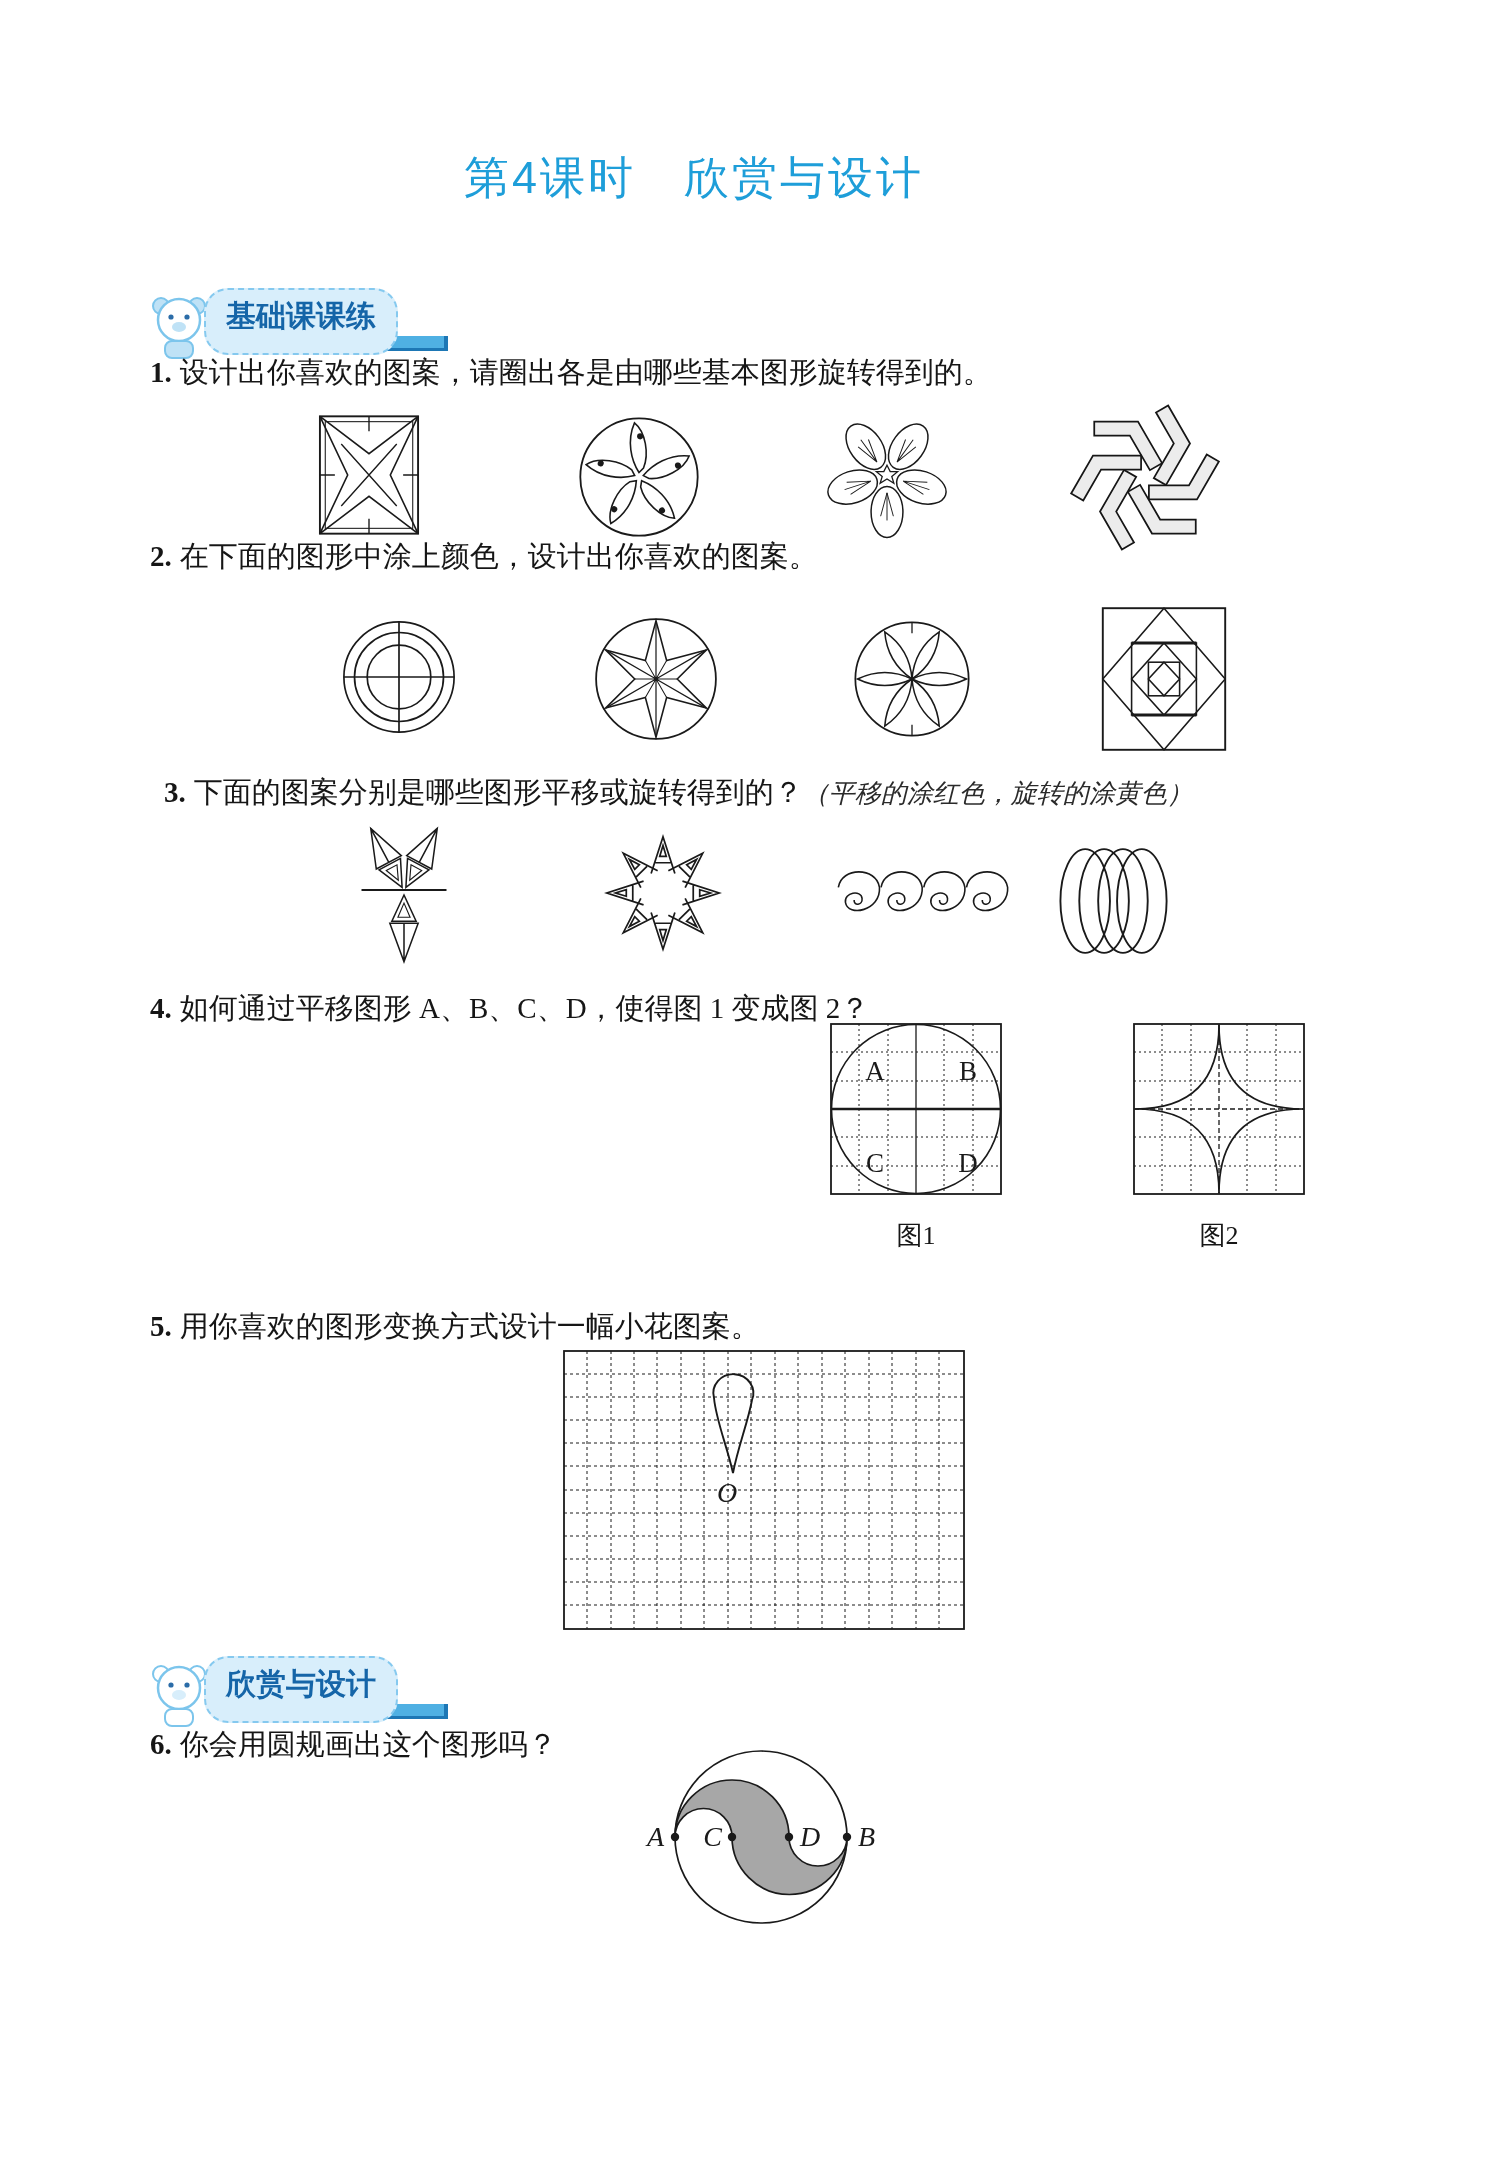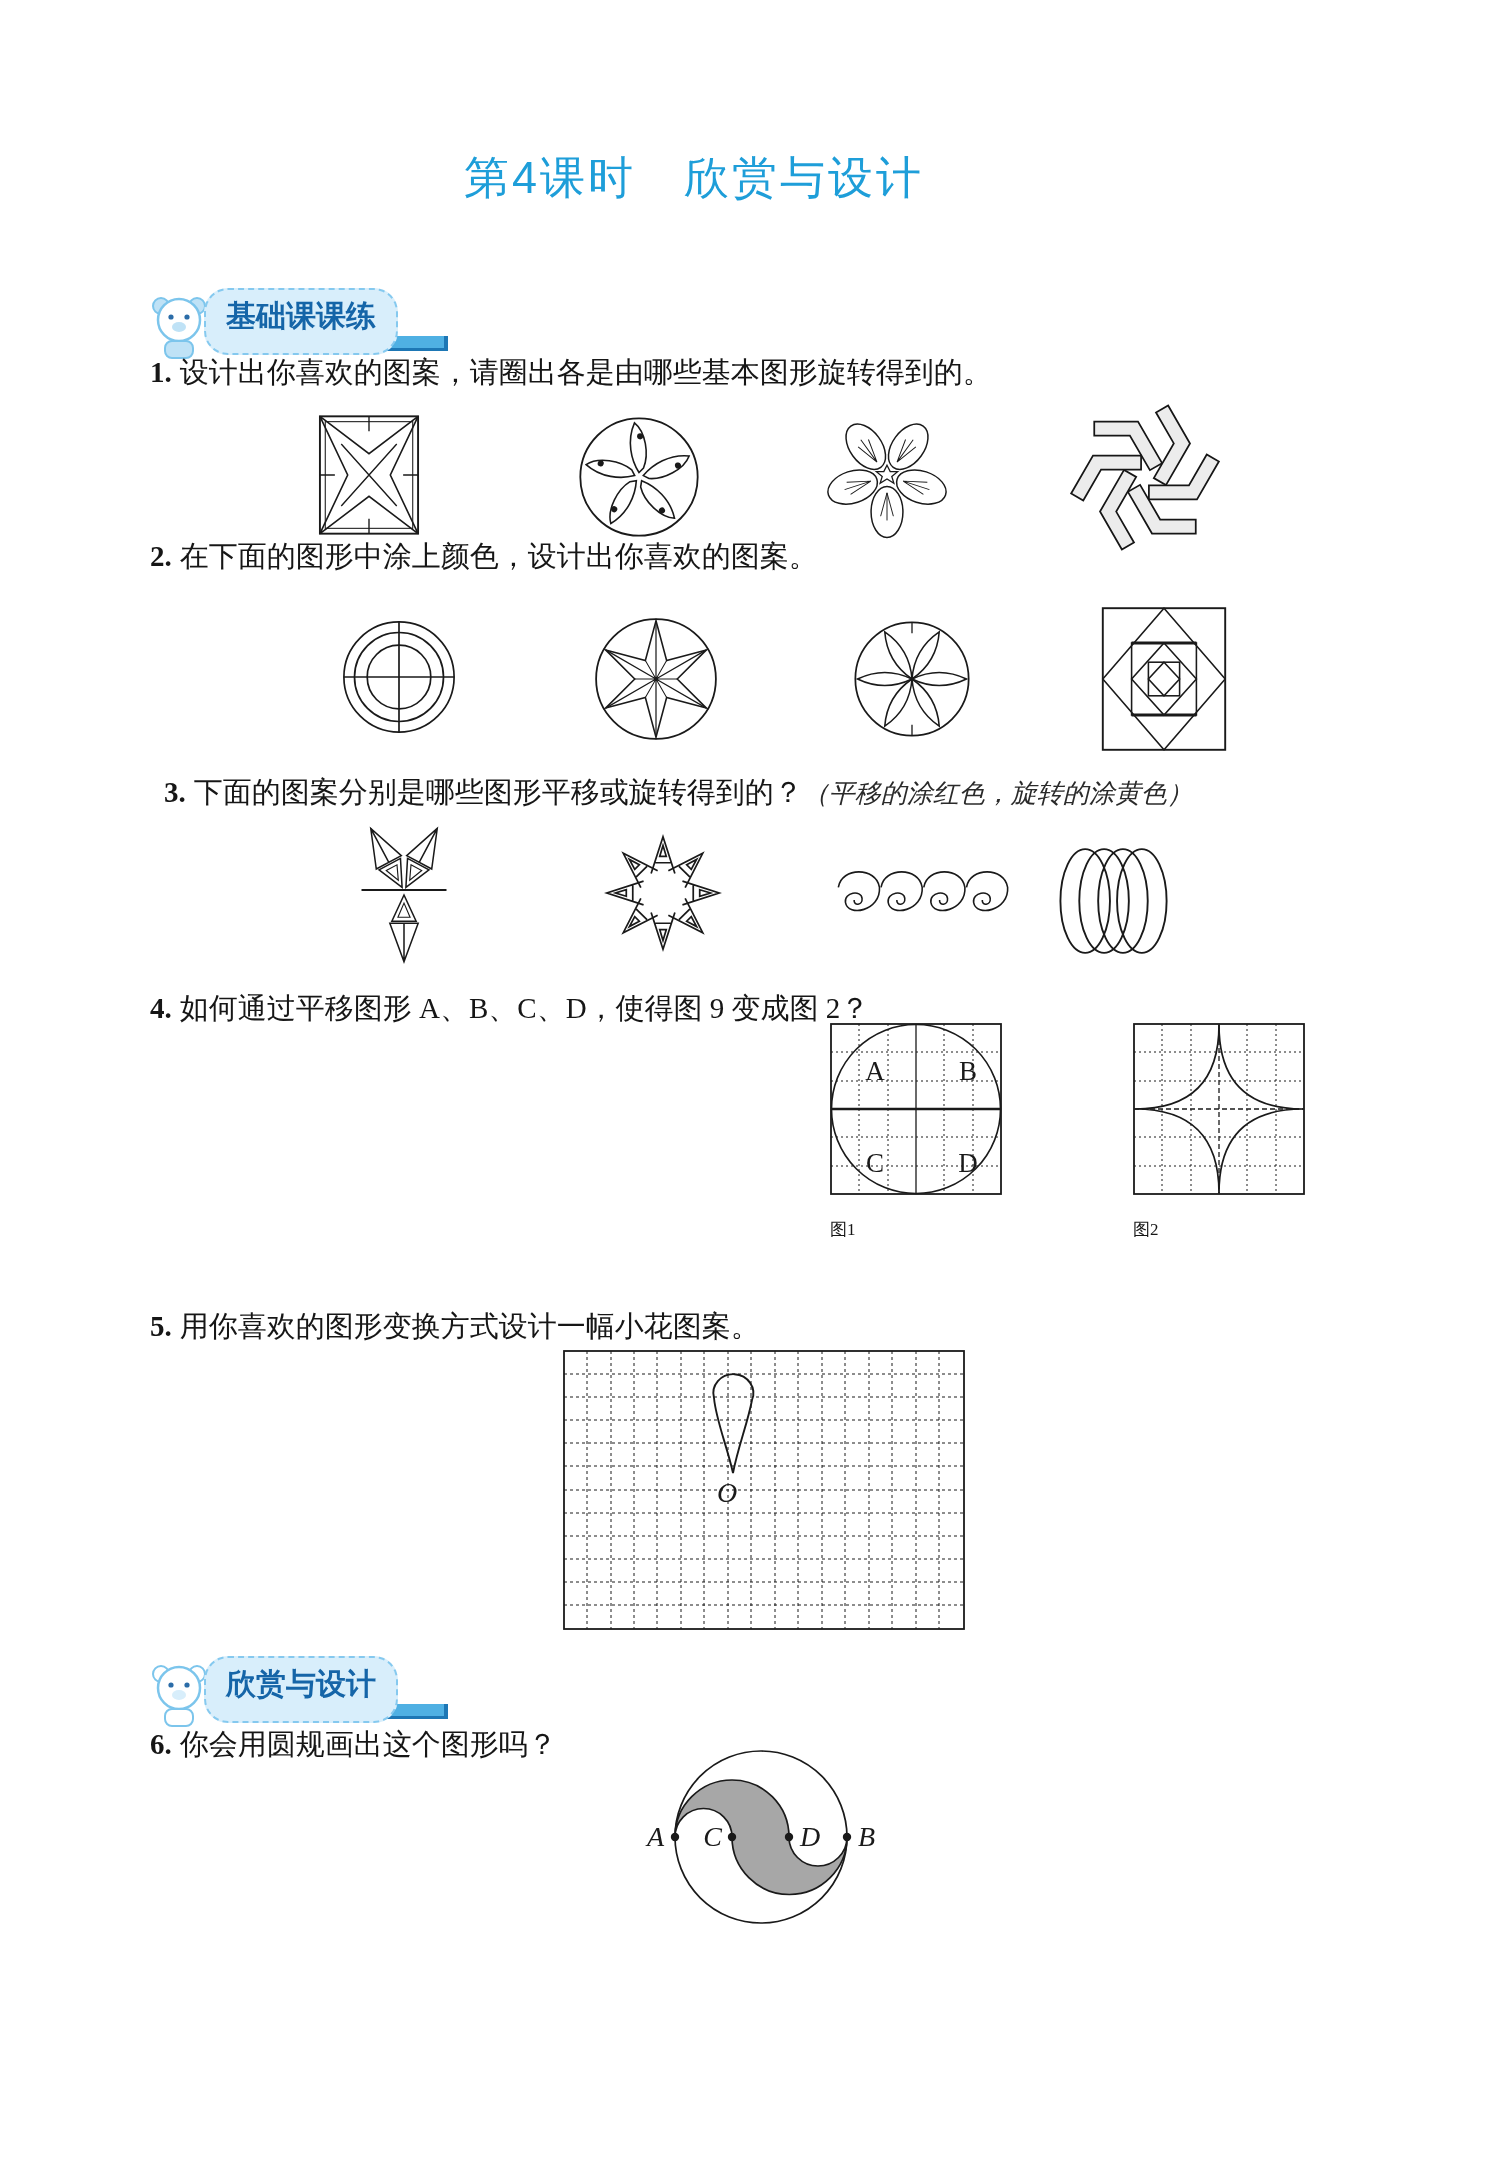--- a/index.html
+++ b/index.html
@@ -24,21 +24,21 @@
   }
   .badge .bar{
     position:absolute;left:72px;top:48px;height:12px;width:224px;
     background:var(--badge_bar);
     border-right:4px solid var(--badge_bar_edge);
     border-bottom:3px solid var(--badge_bar_edge);z-index:1;
   }
   .q{left:150px;width:1280px;font-size:29px;line-height:1.25;}
   .q b{font-family:"Liberation Serif","DejaVu Serif",serif;margin-right:8px;}
   .hint{font-size:26px;font-style:italic;color:#2a2a2a;}
-  .caption{font-size:17px;}
+  .caption{font-size:26px;text-align:center;}
   svg{display:block;overflow:visible;}
   .ln{stroke:#1a1a1a;fill:none;}
 </style>
 </head>
 <body>
 
 <div class="abs page-title">第4课时　欣赏与设计</div>
 
 <div class="abs badge" style="left:148px;top:288px;">
   <svg class="bear" width="62" height="66" viewBox="0 0 62 66">
@@ -275,21 +275,21 @@
 <svg class="abs" style="left:1036px;top:842px;" width="168" height="118" viewBox="0 0 115 100">
   <g class="ln" stroke-width="1.6">
     <ellipse cx="28" cy="50" rx="21" ry="44"></ellipse>
     <ellipse cx="44" cy="50" rx="21" ry="44"></ellipse>
     <ellipse cx="60" cy="50" rx="21" ry="44"></ellipse>
     <ellipse cx="76" cy="50" rx="21" ry="44"></ellipse>
   </g>
 </svg>
 
 <div class="abs q" style="top:990px;">
-  <b>4.</b><span>如何通过平移图形 A、B、C、D，使得图 9 变成图 2？</span>
+  <b>4.</b><span>如何通过平移图形 A、B、C、D，使得图 1 变成图 2？</span>
 </div>
 
 <svg class="abs" style="left:830px;top:1023px;" width="172" height="172" viewBox="0 0 172 172">
   <rect class="ln" x="1" y="1" width="170" height="170" stroke-width="1.8"></rect>
   <g class="ln" stroke-width="1" stroke-dasharray="2 3">
     <path d="M29,1 V171 M58,1 V171 M114,1 V171 M143,1 V171"></path>
     <path d="M1,29 H171 M1,58 H171 M1,114 H171 M1,143 H171"></path>
   </g>
   <path class="ln" d="M86,1 V171" stroke-width="1.3"></path>
   <path class="ln" d="M1,86 H171" stroke-width="2.5"></path>

